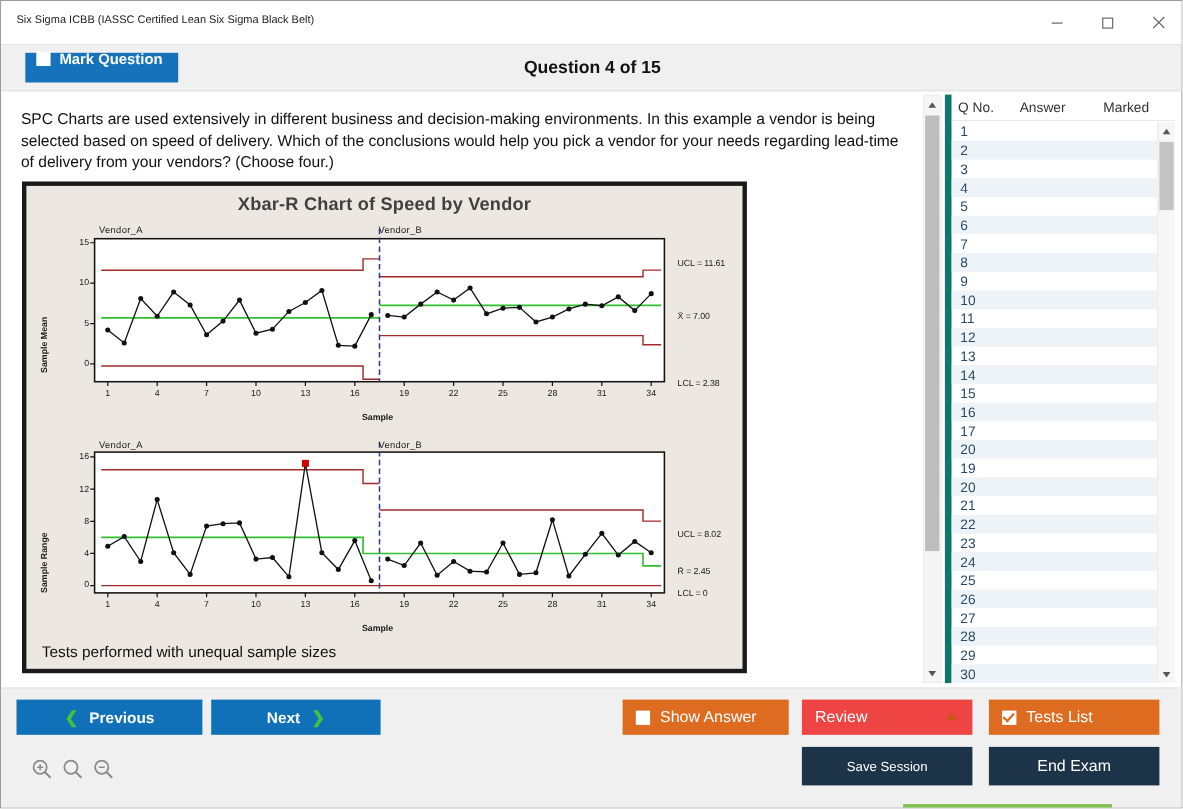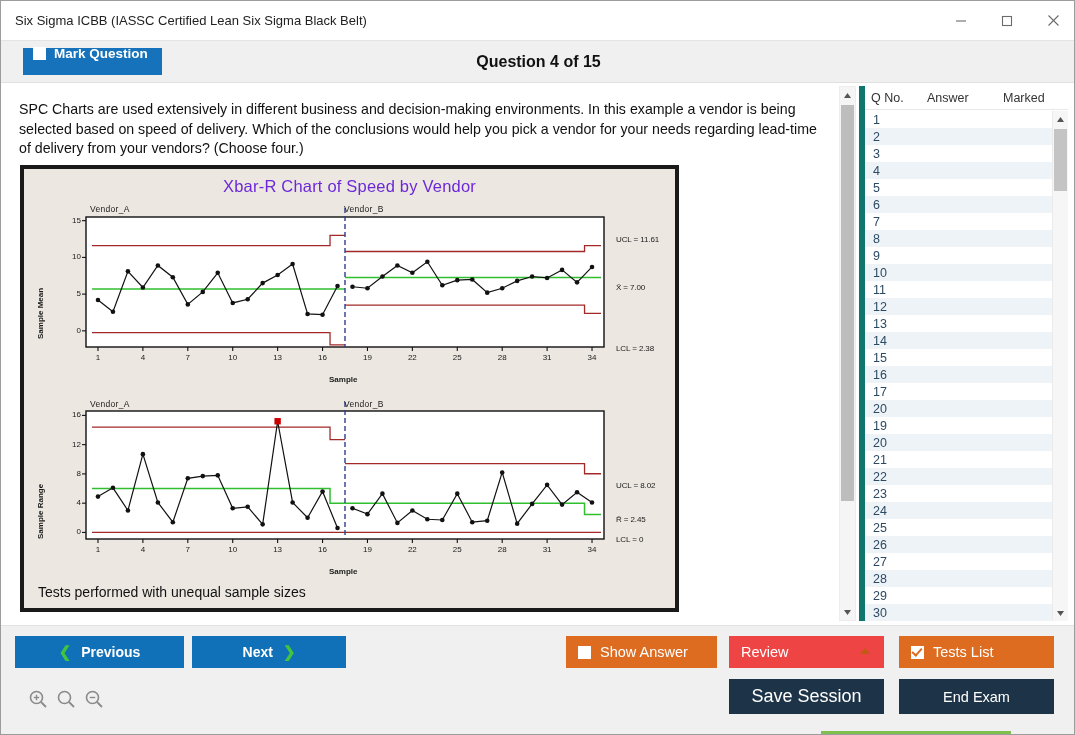--- a/index.html
+++ b/index.html
@@ -18,21 +18,21 @@
 
   
   #titlebar {
     position: absolute; left: 0; top: 0;
     width: 1075px; height: 40px;
     background: #ffffff;
     border-bottom: 1px solid #e4e4e4;
   }
   #title-text {
     position: absolute; left: 14px; top: 12px;
-    font-size: 13px; color: #222; white-space: nowrap;
+    font-size: 10px; color: #222; white-space: nowrap;
   }
   .wbtn {
     position: absolute; top: 0; width: 46px; height: 39px;
     display: flex; align-items: center; justify-content: center;
     color: #5a5a5a;
   }
   #win-min { right: 92px; }
   #win-max { right: 46px; }
   #win-close { right: 0px; }
   .wbtn svg { display: block; }
@@ -78,21 +78,21 @@
   }
   #chartbox {
     position: absolute; left: 11px; top: 79px;
     width: 659px; height: 447px;
     background: #ece8e1;
     border: 4px solid #1a1a1a;
   }
   #chart-title {
     position: absolute; left: 0; top: 8px; width: 100%;
     text-align: center; font-size: 16.5px;
-    font-weight: normal; color: #6d28d9; letter-spacing: .2px;
+    font-weight: bold; color: #404040; letter-spacing: .2px;
   }
   .panel { position: absolute; }
   .vendlabel {
     position: absolute; font-size: 8.5px; color: #1a1a1a;
     white-space: nowrap; letter-spacing: .3px;
   }
   .axlabel {
     position: absolute; font-size: 8px; color: #1a1a1a;
     font-weight: bold; white-space: nowrap;
   }
@@ -222,21 +222,21 @@
   }
   .cbox.checked::after {
     content: ""; position: absolute;
     left: 3px; top: 0px; width: 4px; height: 8px;
     border: solid #dd6b20; border-width: 0 2px 2px 0;
     transform: rotate(42deg);
   }
   #btn-save-session {
     left: 728px; top: 53px; width: 155px; height: 35px;
     background: #1d3448; justify-content: center;
-    font-weight: normal; font-size: 18px;
+    font-weight: normal; font-size: 12px;
   }
   #btn-end-exam {
     left: 898px; top: 53px; width: 155px; height: 35px;
     background: #1d3448; justify-content: center;
     font-weight: normal; font-size: 14.5px;
   }
   .zoombtn {
     position: absolute; top: 60px; width: 26px; height: 26px;
     display: flex; align-items: center; justify-content: center;
     cursor: pointer; color: #8a8a8a;

